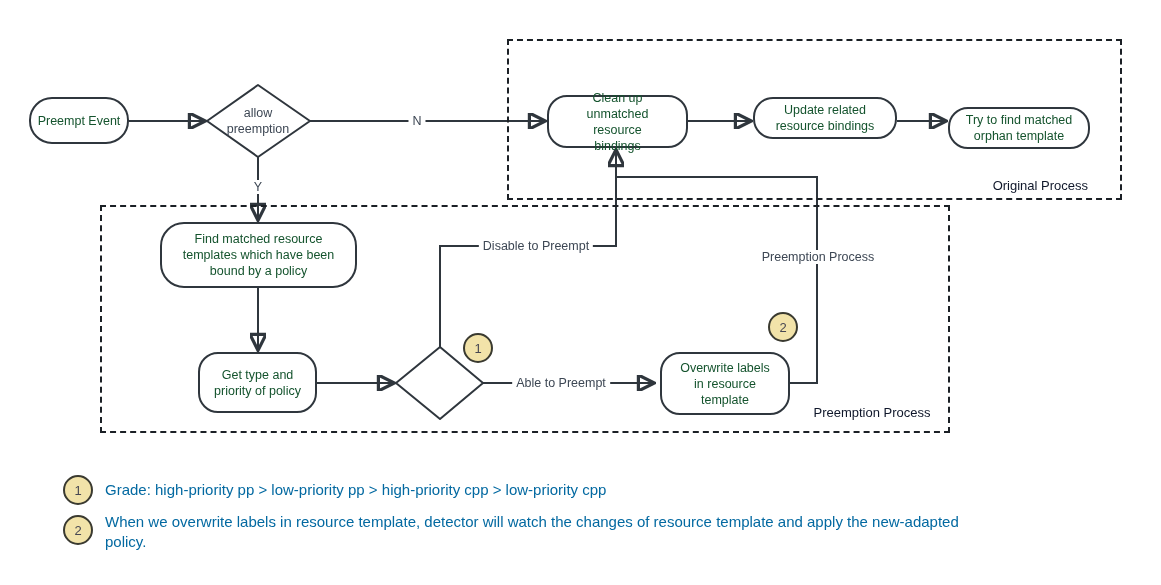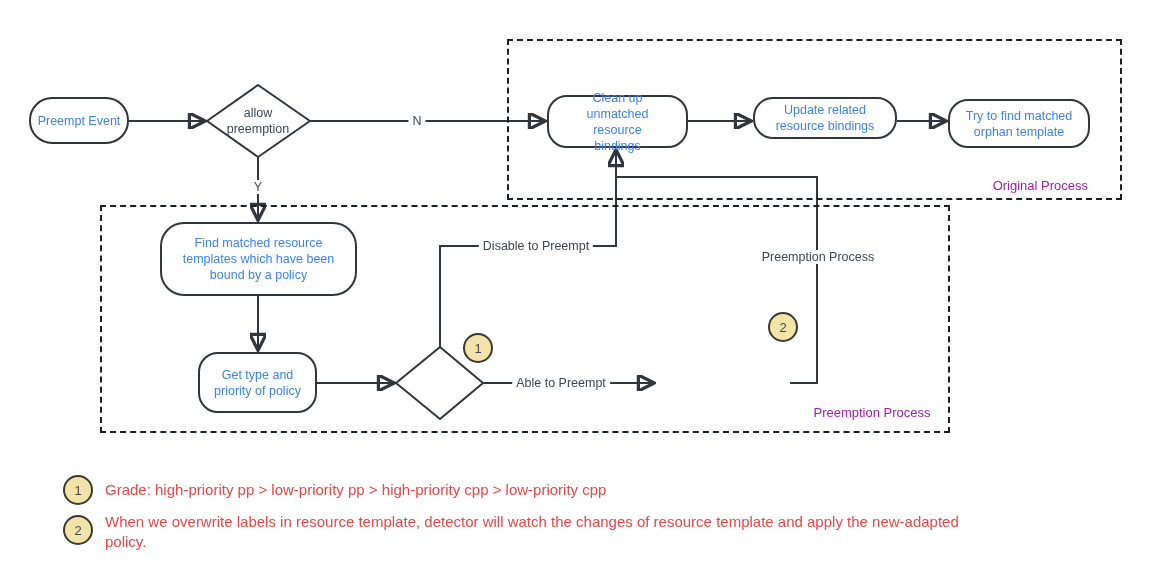--- a/index.html
+++ b/index.html
@@ -8,40 +8,40 @@
     font-family:"Liberation Sans", sans-serif; color:#3d4754; overflow:hidden;
   }
   .wires { position:absolute; left:0; top:0; width:1161px; height:585px; }
   .wires path { fill:none; stroke:#2f363d; stroke-width:2; }
   .wires polygon { fill:#ffffff; stroke:#2f363d; stroke-width:2; stroke-linejoin:round; }
 
   .node {
     position:absolute; box-sizing:border-box; background:#ffffff;
     border:2px solid #2f363d; border-radius:20px;
     display:flex; align-items:center; justify-content:center;
-    text-align:center; font-size:12.5px; line-height:1.28; color:#3b82f6;
+    text-align:center; font-size:12.5px; line-height:1.28; color:#14532d;
   }
   .region { position:absolute; box-sizing:border-box; border:2px dashed #1b2025; background:transparent; }
-  .region-label { position:absolute; font-size:13px; color:#a21caf; }
+  .region-label { position:absolute; font-size:13px; color:#0f172a; }
 
   .edge-label {
     position:absolute; transform:translate(-50%,-50%); background:#ffffff;
     padding:0 4px; font-size:12.5px; color:#3d4754; white-space:nowrap;
   }
   .diamond-label {
     position:absolute; display:flex; align-items:center; justify-content:center;
     text-align:center; font-size:12.5px; line-height:1.28; color:#3d4754;
   }
   .badge {
     position:absolute; width:30px; height:30px; box-sizing:border-box;
     border-radius:50%; background:#f2e3a9; border:2px solid #3a3a30;
     display:flex; align-items:center; justify-content:center;
     font-size:13px; color:#474752;
   }
-  .note-text { position:absolute; font-size:15px; line-height:20px; color:#ef4444; }
+  .note-text { position:absolute; font-size:15px; line-height:20px; color:#0369a1; }
 </style>
 </head>
 <body>
 
 <div class="canvas">
 
   <svg class="wires" viewBox="0 0 1161 585">
     <defs>
       <marker id="arrow" viewBox="0 0 10 10" refX="8.5" refY="5" markerWidth="10" markerHeight="8" orient="auto-start-reverse">
         <path d="M0,0 L10,5 L0,10 z" fill="#2f363d" stroke="none"></path>
@@ -65,23 +65,24 @@
 
   <div class="region" style="left:507px; top:39px; width:615px; height:161px;"></div>
   <div class="region" style="left:100px; top:205px; width:850px; height:228px;"></div>
 
   <div class="region-label" style="left:956px; top:178px; width:132px; text-align:right;">Original Process</div>
   <div class="region-label" style="left:806px; top:405px; width:132px; text-align:center;">Preemption Process</div>
 
   <div class="node" style="left:29px; top:97px; width:100px; height:47px; border-radius:23px;">Preempt Event</div>
   <div class="node" style="left:547px; top:95px; width:141px; height:53px; padding:0 20px;">Clean up unmatched resource bindings</div>
   <div class="node" style="left:753px; top:97px; width:144px; height:42px; padding:0 10px;">Update related resource bindings</div>
-  <div class="node" style="left:948px; top:99px; width:142px; height:49px; padding:0 9px;">Try to find matched orphan template</div>
-  <div class="node" style="left:160px; top:222px; width:197px; height:74px; padding:0 4px; border-radius:24px;">Find matched resource templates which have been bound by a policy</div>
+  <div class="node" style="left:948px; top:107px; width:142px; height:42px; padding:0 9px;">Try to find matched orphan template</div>
+  <div class="node" style="left:160px; top:222px; width:197px; height:66px; padding:0 4px; border-radius:24px;">Find matched resource templates which have been bound by a policy</div>
   <div class="node" style="left:198px; top:352px; width:119px; height:61px; padding:0 12px;">Get type and priority of policy</div>
+  <div class="node" style="left:660px; top:352px; width:130px; height:63px; padding:0 13px;">Overwrite labels in resource template</div>
 
   <div class="diamond-label" style="left:221px; top:93px; width:74px; height:56px;">allow preemption</div>
 
   <div class="edge-label" style="left:417px; top:121px;">N</div>
   <div class="edge-label" style="left:258px; top:187px;">Y</div>
   <div class="edge-label" style="left:536px; top:246px;">Disable to Preempt</div>
   <div class="edge-label" style="left:561px; top:383px;">Able to Preempt</div>
   <div class="edge-label" style="left:818px; top:257px;">Preemption Process</div>
 
   <div class="badge" style="left:463px; top:333px;">1</div>

